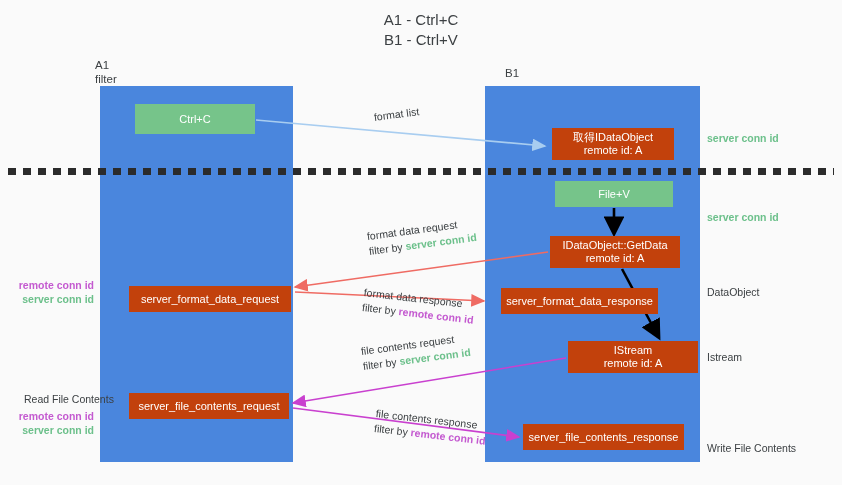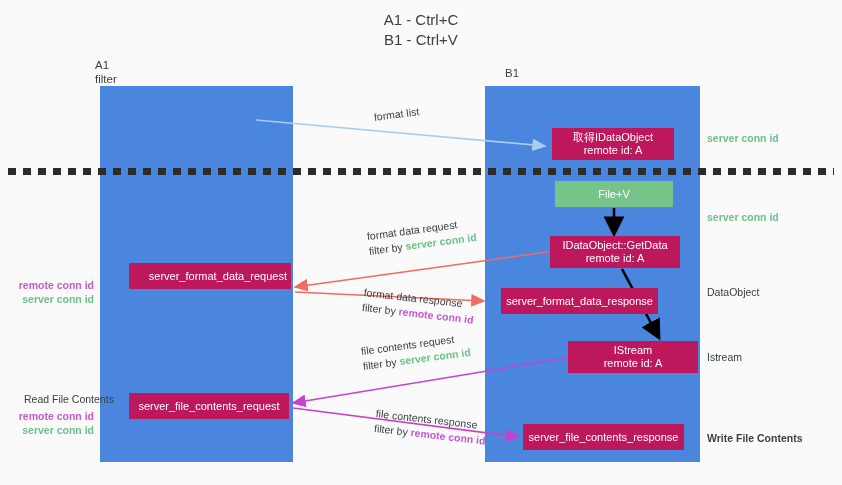--- a/index.html
+++ b/index.html
@@ -80,49 +80,49 @@
     align-items: center;
     justify-content: center;
     color: #ffffff;
     font-size: 11px;
     line-height: 13px;
     text-align: center;
     padding: 2px 4px;
   }
   .box .l1, .box .l2 { display: block; white-space: nowrap; }
   .box.green { background: #76c48a; }
-  .box.orange { background: #be185d; }
+  .box.orange { background: #c2410c; }
 
   #box-ctrlc   { left: 135px; top: 104px; width: 120px; height: 30px; }
   #box-ctrlv   { left: 555px; top: 181px; width: 118px; height: 26px; }
   #box-idobj   { left: 552px; top: 128px; width: 122px; height: 32px; }
   #box-getdata { left: 550px; top: 236px; width: 130px; height: 32px; }
   #box-istream { left: 568px; top: 341px; width: 130px; height: 32px; }
-  #box-sfdreq  { left: 129px; top: 263px; width: 162px; height: 26px; align-items: flex-end; }
+  #box-sfdreq  { left: 129px; top: 286px; width: 162px; height: 26px; }
   #box-sfdres  { left: 489px; top: 288px; width: 157px; height: 26px; margin-left: 12px; }
   #box-sfcreq  { left: 129px; top: 393px; width: 160px; height: 26px; align-items: center; }
   #box-sfcres  { left: 523px; top: 424px; width: 161px; height: 26px; }
 
   
   .side-label {
     position: absolute;
     font-size: 10.5px;
     line-height: 14px;
     white-space: nowrap;
   }
   .side-label .ln { display: block; }
   .green-txt  { color: #6cc08b; font-weight: bold; }
   .purple-txt { color: #c45ad0; font-weight: bold; }
   .dark-txt   { color: #3c4043; }
 
   #lbl-server-1 { left: 707px; top: 131px; }
   #lbl-server-2 { left: 707px; top: 210px; }
   #lbl-dataobject { left: 707px; top: 245px; margin-top: 40px; }
   #lbl-istream { left: 707px; top: 350px; }
-  #lbl-writefile { left: 707px; top: 431px; font-weight: bold; }
+  #lbl-writefile { left: 707px; top: 441px; }
 
   #lbl-left-conn-1 { left: 8px; top: 278px; text-align: right; width: 86px; }
   #lbl-left-read   { left: 8px; top: 392px; text-align: right; width: 86px; padding-left: 16px; }
   #lbl-left-conn-2 { left: 8px; top: 409px; text-align: right; width: 86px; }
 
   
   .edge-label {
     position: absolute;
     font-size: 10.5px;
     line-height: 15px;
@@ -192,20 +192,23 @@
 
     <line x1="295" y1="292" x2="484" y2="301" stroke="#ef6b63" stroke-width="1.6" marker-end="url(#ah-red)"></line>
 
     <line x1="566" y1="358" x2="293" y2="403" stroke="#c940cf" stroke-width="1.6" marker-end="url(#ah-magenta)"></line>
 
     <line x1="293" y1="408" x2="519" y2="437" stroke="#c940cf" stroke-width="1.6" marker-end="url(#ah-magenta)"></line>
   </svg>
 
   <div id="divider"></div>
 
+  <div class="box green" id="box-ctrlc">
+    <span class="l1">Ctrl+C</span>
+  </div>
 
   <div class="box orange" id="box-sfdreq">
     <span class="l1">server_format_data_request</span>
   </div>
 
   <div class="box orange" id="box-sfcreq">
     <span class="l1">server_file_contents_request</span>
   </div>
 
   <div class="box orange" id="box-idobj">

